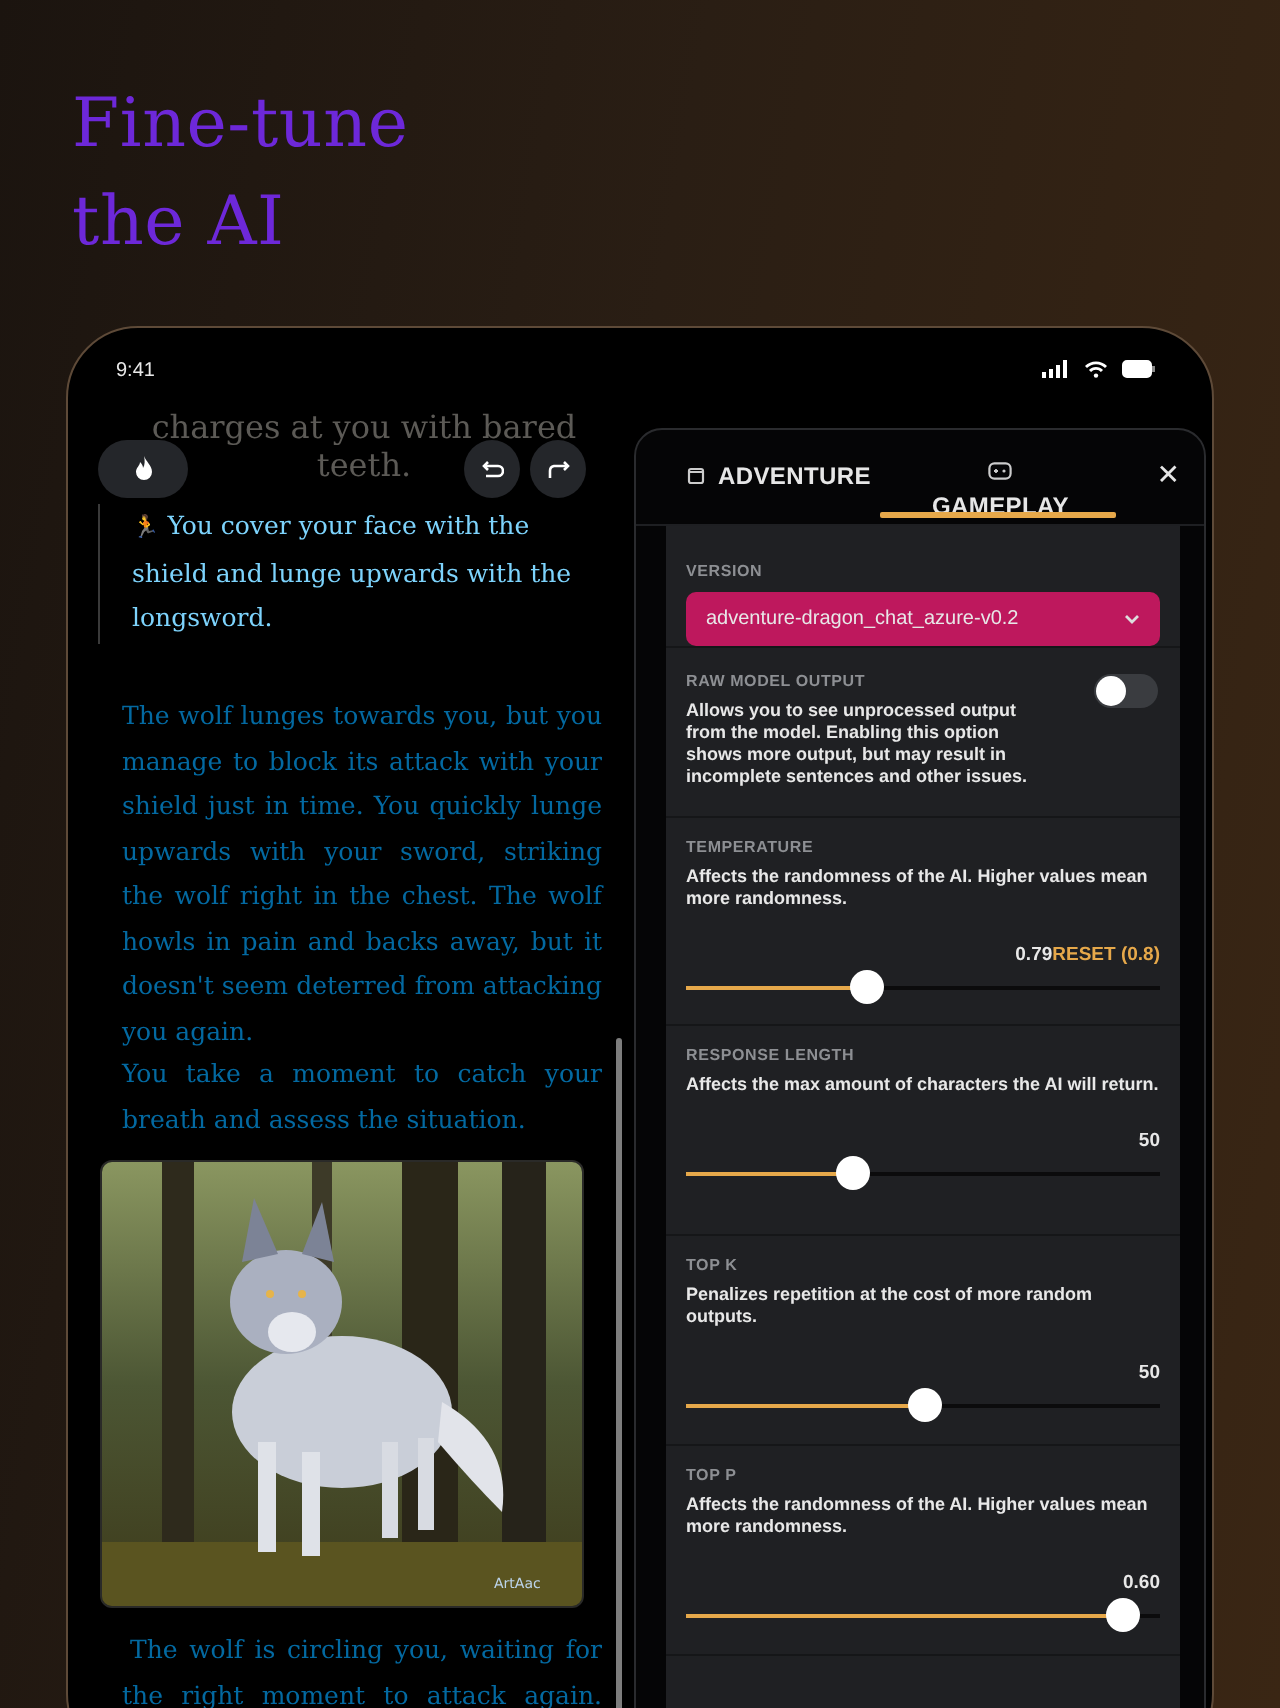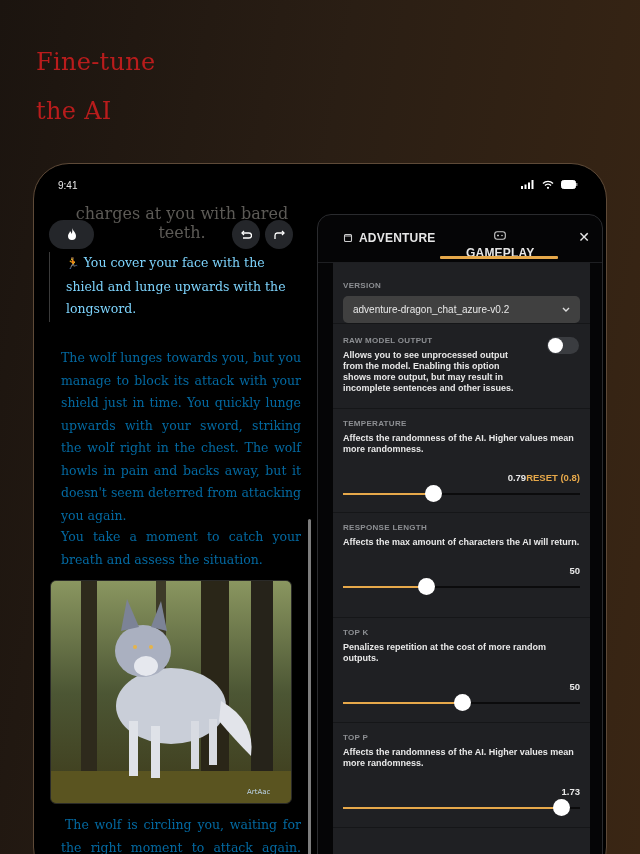--- a/index.html
+++ b/index.html
@@ -5,21 +5,21 @@
     * { box-sizing: border-box; margin: 0; padding: 0; }
     html, body { width: 640px; height: 854px; overflow: hidden; }
     body {
       position: relative;
       background: linear-gradient(100deg, #1b140f 0%, #2a1e14 45%, #3a2614 100%);
       font-family: "Liberation Sans", sans-serif;
     }
     .hero {
       position: absolute; left: 36px; top: 38px;
       font-family: "DejaVu Serif", serif;
-      color: #b91c1c; font-size: 24px; line-height: 49px; font-weight: 400;
+      color: #6d28d9; font-size: 34px; line-height: 49px; font-weight: 400;
       letter-spacing: 0.3px;
     }
     .device {
       position: absolute; left: 33px; top: 163px; width: 574px; height: 720px;
       background: #000; border-radius: 36px;
       border: 1.5px solid #5e4a38;
       overflow: hidden;
     }
     .status-time {
       position: absolute; left: 24px; top: 16px; color: #e8e8e8; font-size: 10px;
@@ -69,21 +69,21 @@
     .tab-underline { position: absolute; left: 122px; top: 41px; width: 118px; height: 3px; background: #e6a84a; border-radius: 1px; }
     .close-x { position: absolute; right: 12px; top: 14px; color: #e6e6e6; font-size: 14px; }
     .settings {
       position: absolute; left: 15px; top: 48px; width: 257px; height: 650px;
       background: #1f2023;
     }
     .sec { position: relative; border-bottom: 1px solid #151618; padding: 0 10px; }
     .sec-label { font-size: 8px; color: #8d8f93; letter-spacing: 0.3px; font-weight: 600; }
     .sec-desc { font-size: 9px; color: #e8e8e8; line-height: 11px; font-weight: 700; margin-top: 5px; }
     .select {
-      margin-top: 6px; height: 27px; background: #404040; border-radius: 5px;
+      margin-top: 6px; height: 27px; background: #be185d; border-radius: 5px;
       display: flex; align-items: center; justify-content: space-between; padding: 0 10px;
       font-size: 10px; color: #e8e8e8;
     }
     .val-row { display: flex; justify-content: flex-end; margin-top: 17px; font-size: 9.5px; color: #e8e8e8; font-weight: 700; }
     .reset { color: #e6a84a; }
     .slider { position: relative; height: 20px; margin-top: 1px; }
     .track { position: absolute; left: 0; right: 0; top: 9px; height: 2px; background: #0b0b0c; }
     .fill { position: absolute; left: 0; top: 9px; height: 2px; background: #e6a84a; }
     .thumb { position: absolute; top: 1px; width: 17px; height: 17px; border-radius: 50%; background: #fff; margin-left: -8px; }
     .toggle { position: absolute; right: 0; top: 14px; width: 32px; height: 17px; border-radius: 9px; background: #3a3c40; }
@@ -260,21 +260,21 @@
           <div class="track"></div>
             <div class="fill" style="width:50%;"></div>
             <div class="thumb" style="left:50%;"></div>
         </div>
       </div>
 
       <div class="sec" style="height:105px; padding-top:10px;">
         <div class="sec-label">TOP P</div>
         <div class="sec-desc">Affects the randomness of the AI. Higher values mean more randomness.</div>
         <div class="val-row">
-            <span>1.73</span>
+            <span>0.60</span>
           </div>
         <div class="slider">
           <div class="track"></div>
             <div class="fill" style="width:92%;"></div>
             <div class="thumb" style="left:92%;"></div>
         </div>
       </div>
     </div>
   </div>
 </div>

